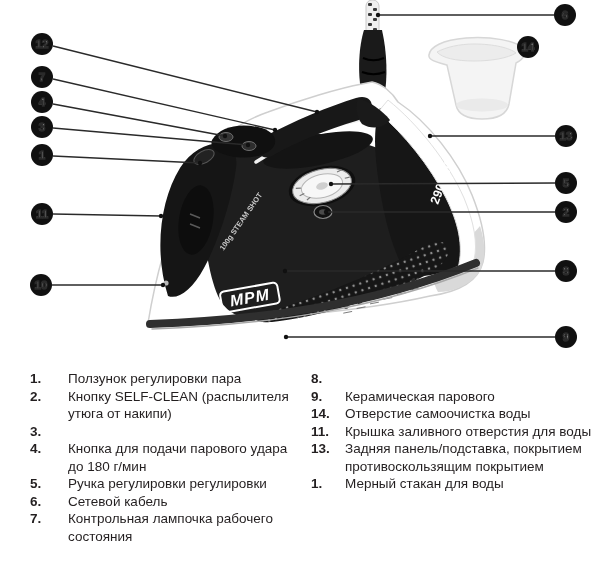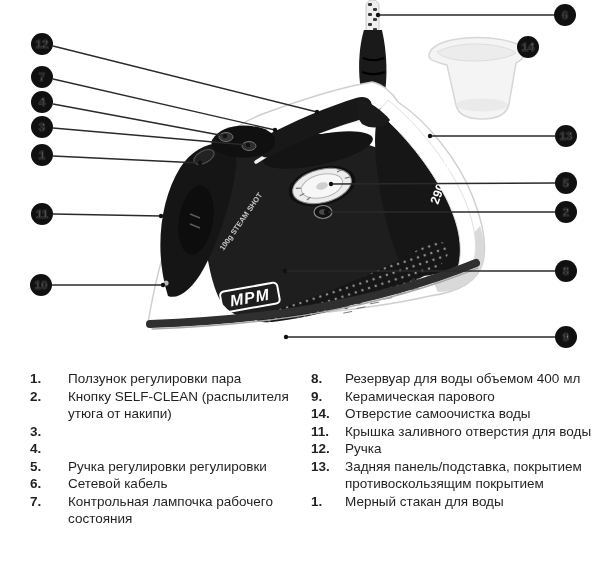--- a/index.html
+++ b/index.html
@@ -240,56 +240,52 @@
       </div>
       <div class="legend-item">
         <span class="num">2.</span>
         <span class="txt">Кнопку SELF-CLEAN (распылителя утюга от накипи)</span>
       </div>
       <div class="legend-item">
         <span class="num">3.</span>
       </div>
       <div class="legend-item">
         <span class="num">4.</span>
+        <span class="txt">Кнопка для подачи парового удара до 180 г/мин</span>
       </div>
       <div class="legend-item">
         <span class="num">5.</span>
         <span class="txt">Ручка регулировки регулировки</span>
       </div>
       <div class="legend-item">
         <span class="num">6.</span>
         <span class="txt">Сетевой кабель</span>
       </div>
       <div class="legend-item">
         <span class="num">7.</span>
         <span class="txt">Контрольная лампочка рабочего состояния</span>
       </div>
     </div>
     <div class="legend-col c2">
       <div class="legend-item">
         <span class="num">8.</span>
-        <span class="txt">Резервуар для воды объемом 400 мл</span>
       </div>
       <div class="legend-item">
         <span class="num">9.</span>
         <span class="txt">Керамическая парового</span>
       </div>
       <div class="legend-item">
         <span class="num">14.</span>
         <span class="txt">Отверстие самоочистка воды</span>
       </div>
       <div class="legend-item">
         <span class="num">11.</span>
         <span class="txt">Крышка заливного отверстия для воды</span>
       </div>
       <div class="legend-item">
-        <span class="num">12.</span>
-        <span class="txt">Ручка</span>
-      </div>
-      <div class="legend-item">
         <span class="num">13.</span>
         <span class="txt">Задняя панель/подставка, покрытием противоскользящим покрытием</span>
       </div>
       <div class="legend-item">
         <span class="num">1.</span>
         <span class="txt">Мерный стакан для воды</span>
       </div>
     </div>
   </div>
 

